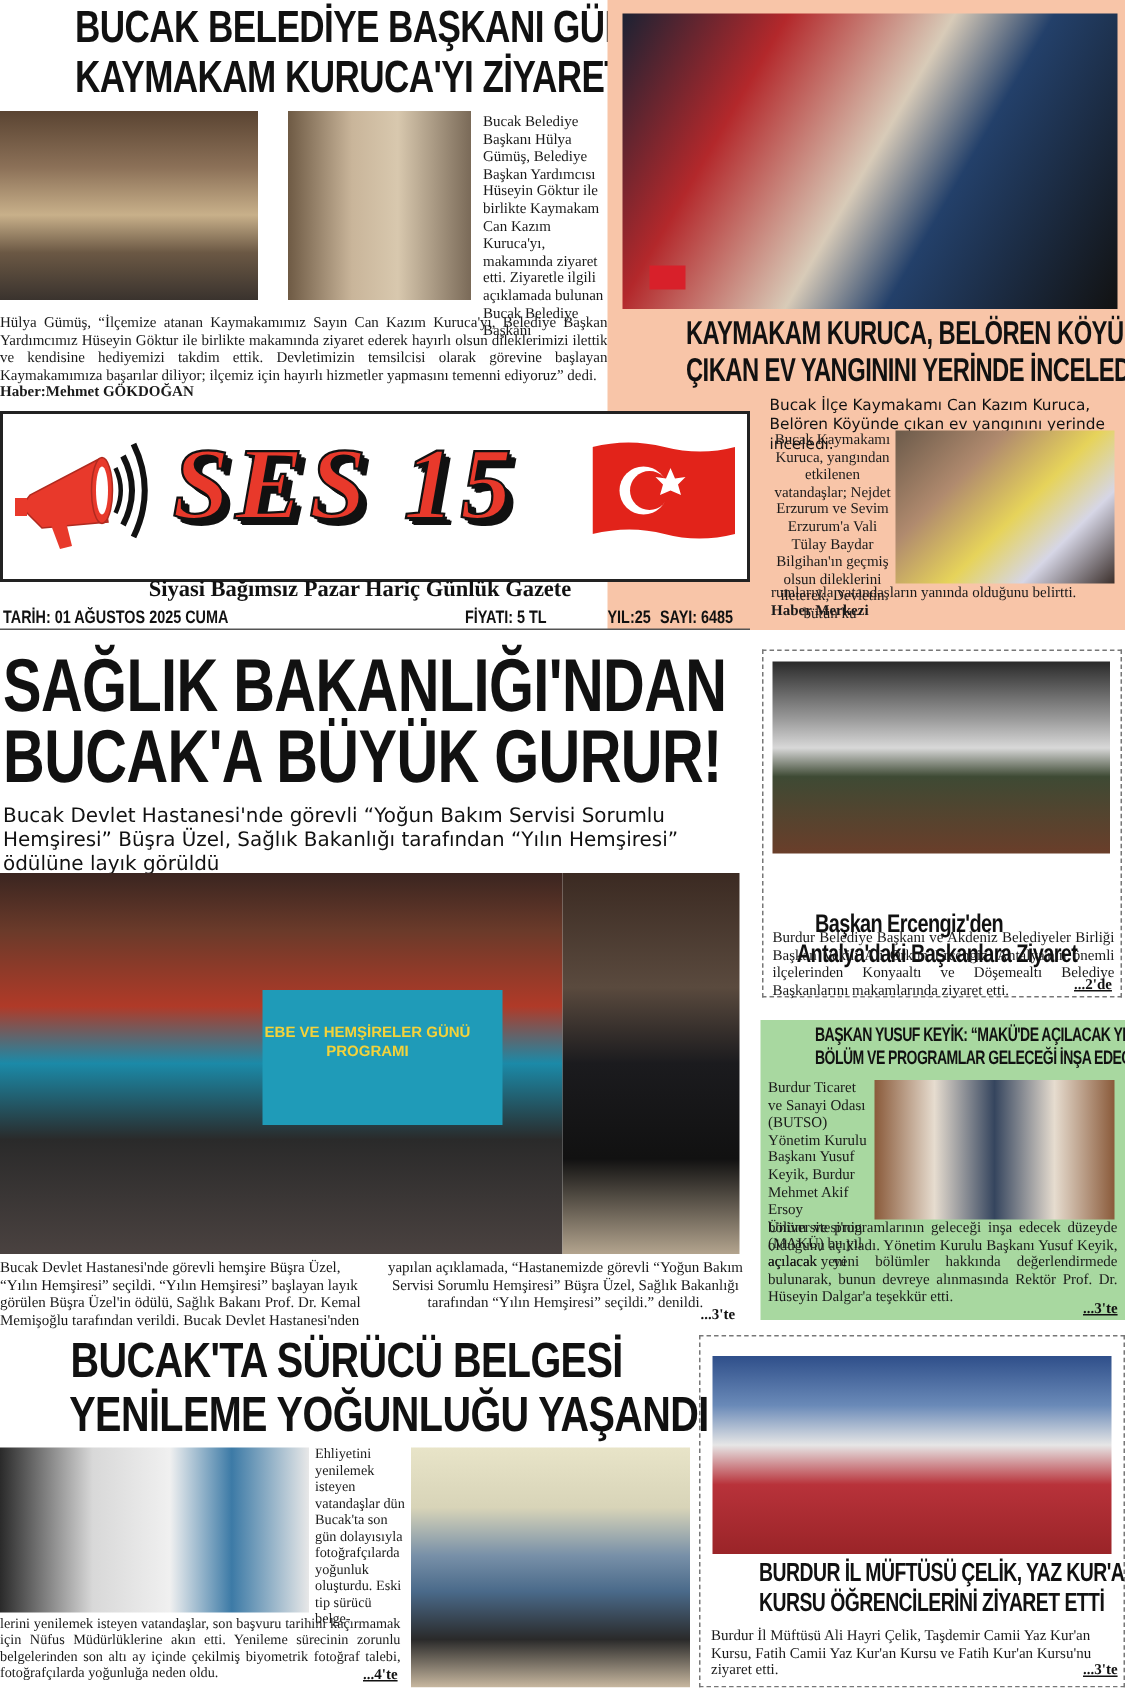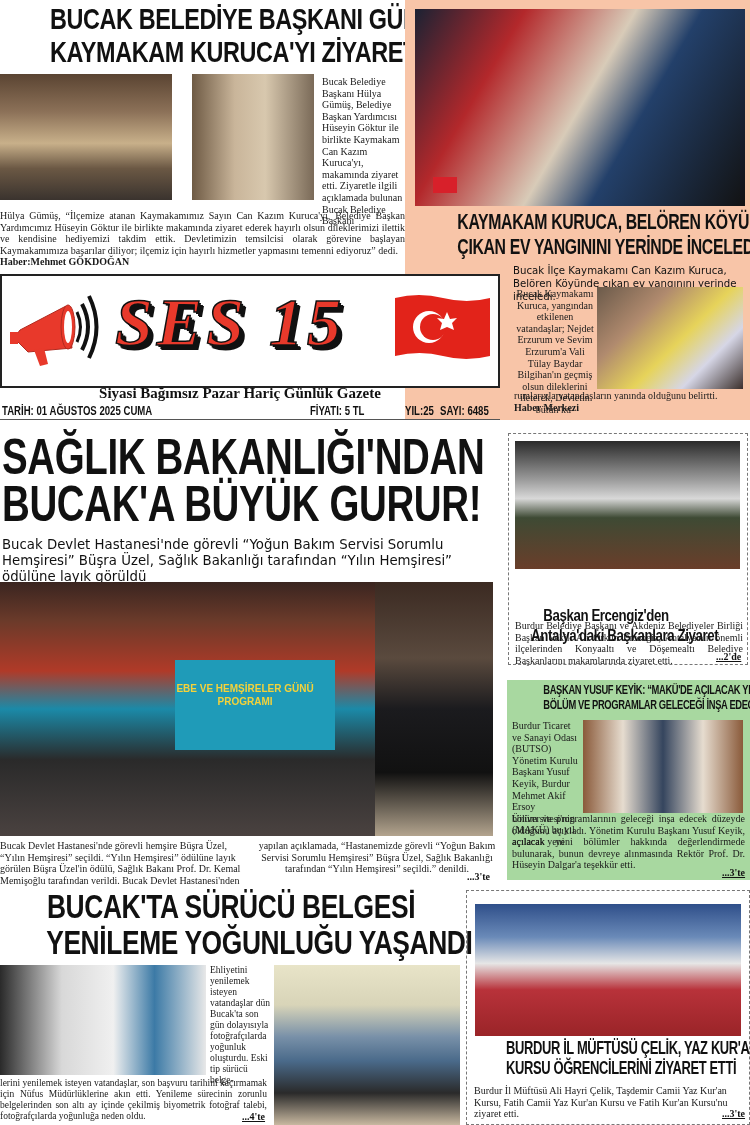--- a/index.html
+++ b/index.html
@@ -151,21 +151,21 @@
   <span class="line"><span class="cond" style="transform:scaleX(0.77)">SAĞLIK BAKANLIĞI'NDAN</span></span>
   <span class="line"><span class="cond" style="transform:scaleX(0.77)">BUCAK'A BÜYÜK GURUR!</span></span>
 </div>
 <div class="abs sans-lead" id="main-lead">Bucak Devlet Hastanesi'nde görevli “Yoğun Bakım Servisi Sorumlu Hemşiresi” Büşra Üzel, Sağlık Bakanlığı tarafından “Yılın Hemşiresi” ödülüne layık görüldü</div>
 <div class="photo" id="main-photo">
   <div style="position:absolute;left:175px;top:78px;width:160px;height:90px;background:#1f9bb8;">
     <div style="position:absolute;left:0;top:22px;width:140px;text-align:center;font-family:'Liberation Sans',sans-serif;font-weight:900;font-size:10px;color:#f4d23a;line-height:13px;">EBE VE HEMŞİRELER GÜNÜ PROGRAMI</div>
   </div>
 </div>
 <div class="photo" id="main-photo2"></div>
-<div class="abs body-text" id="main-text-left" style="text-align:left">Bucak Devlet Hastanesi'nde görevli hemşire Büşra Üzel, “Yılın Hemşiresi” seçildi. “Yılın Hemşiresi” ödülüne layık görülen Büşra Üzel'in ödülü, Sağlık Bakanı Prof. Dr. Kemal Memişoğlu tarafından verildi. Bucak Devlet Hastanesi'nden</div>
+<div class="abs body-text" id="main-text-left" style="text-align:left">Bucak Devlet Hastanesi'nde görevli hemşire Büşra Üzel, “Yılın Hemşiresi” seçildi. “Yılın Hemşiresi” başlayan layık görülen Büşra Üzel'in ödülü, Sağlık Bakanı Prof. Dr. Kemal Memişoğlu tarafından verildi. Bucak Devlet Hastanesi'nden</div>
 <div class="abs body-text" id="main-text-right" style="text-align:center">yapılan açıklamada, “Hastanemizde görevli “Yoğun Bakım Servisi Sorumlu Hemşiresi” Büşra Üzel, Sağlık Bakanlığı tarafından “Yılın Hemşiresi” seçildi.” denildi.</div>
 <div class="abs more" id="main-more" style="text-decoration:none">...3'te</div>
 
 <div class="abs" id="box-ercengiz"></div>
 <div class="photo" id="erc-photo"></div>
 <div class="abs hl" id="erc-headline">
   <span class="line">
       <span style="display:block;transform:scaleX(0.78);transform-origin:center top;white-space:nowrap;">Başkan Ercengiz'den</span>
     </span>
   <span class="line">

